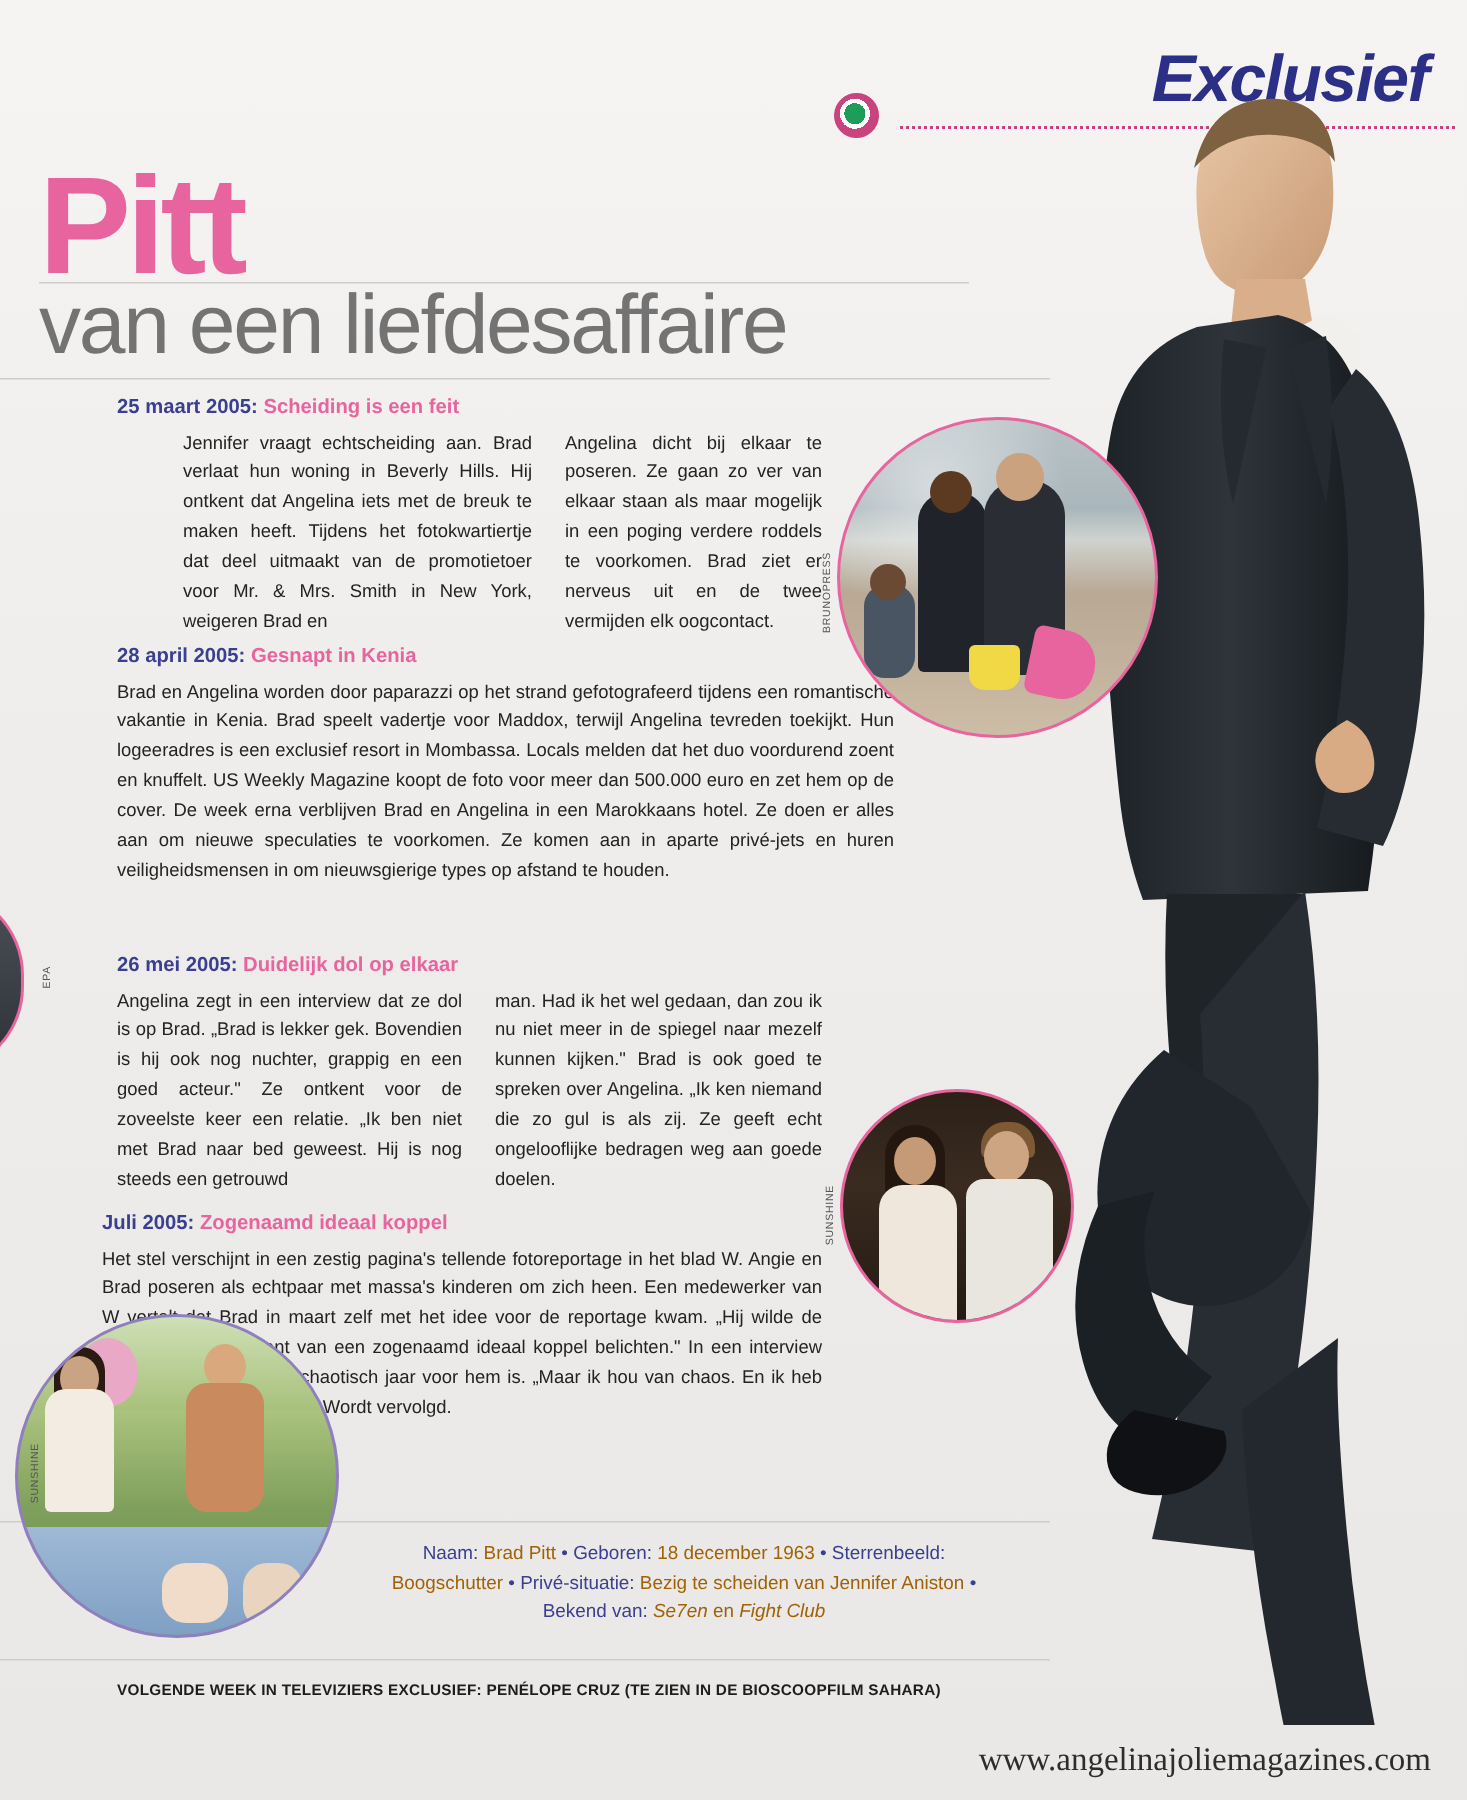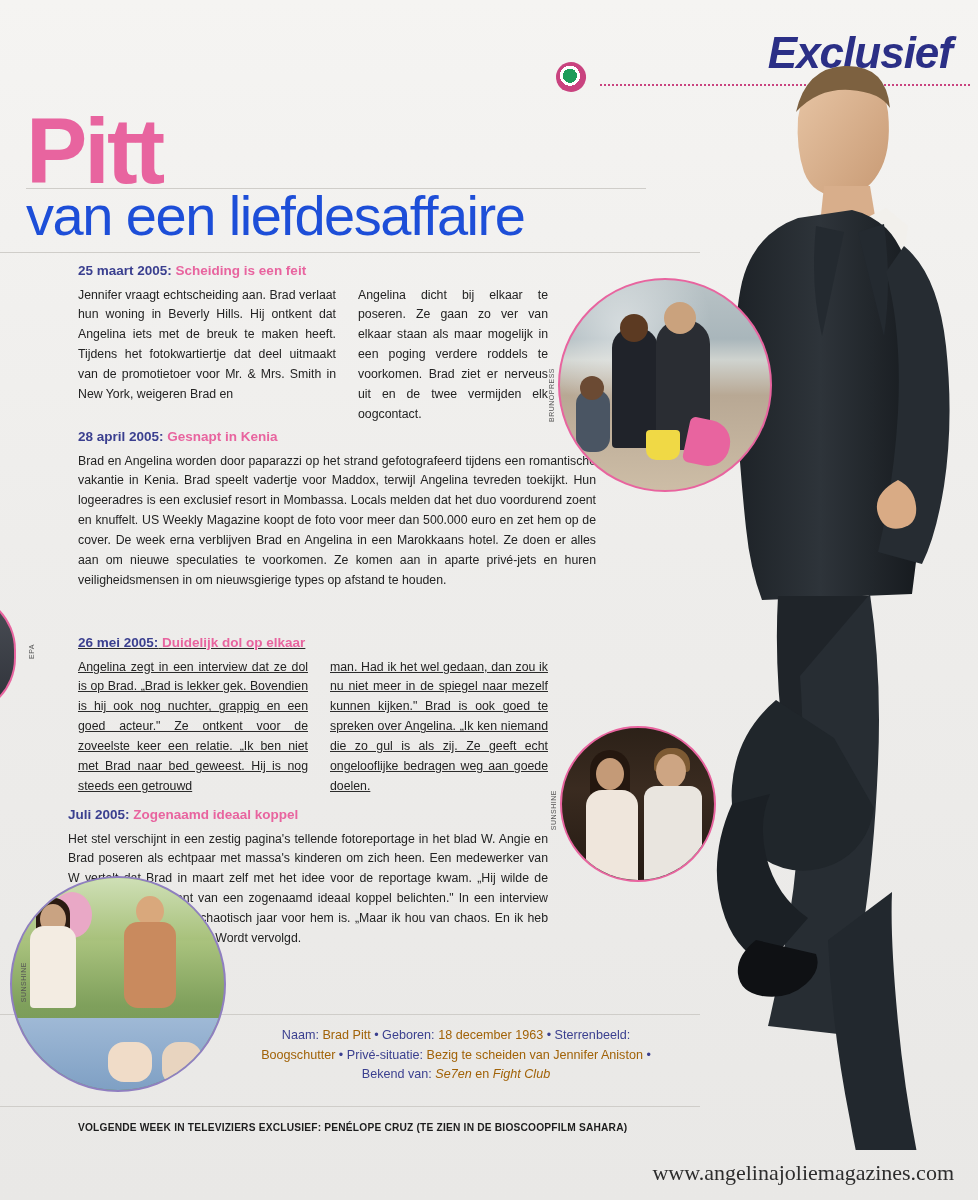--- a/index.html
+++ b/index.html
@@ -37,21 +37,21 @@
 
   
   .title-pitt{
     position:absolute;left:26px;top:110px;
     font-size:92px;font-weight:bold;line-height:.9;
     color:#e8649f;letter-spacing:-3px;
   }
   .title-sub{
     position:absolute;left:26px;top:188px;
     font-size:56px;line-height:1;
-    color:#1d4ed8;letter-spacing:-1.5px;
+    color:#737373;letter-spacing:-1.5px;
   }
 
   .rule{position:absolute;height:1px;background:#cfcdc9;}
 
   
   .sec{position:absolute;}
   .sec h3{
     margin:0 0 6px 0;font-size:13.5px;font-weight:bold;line-height:1.3;
   }
   .sec h3 .date{color:#3a3f8f;}
@@ -195,35 +195,35 @@
     <path d="M200 1110 q-14 14 -10 30 q4 16 34 18 q44 2 72 -10 q20 -10 16 -26 q-4 -14 -30 -16 z" fill="#0d0f12"></path>
 
     <path d="M250 420 q16 8 18 26 q2 18 -14 22 q-18 4 -24 -14 q-6 -20 20 -34 z" fill="#d9ab85"></path>
   </svg>
 
   <div class="sec" style="left:78px;top:262px;width:470px;">
     <h3>
       <span class="date">25 maart 2005:</span>
       <span class="head">Scheiding is een feit</span>
     </h3>
-    <div style="display:flex;gap:22px;">
+    <div style="display:flex;gap:22px;margin-left:44px;">
       <div class="col" style="width:258px;">Jennifer vraagt echtscheiding aan. Brad verlaat hun woning in Beverly Hills. Hij ontkent dat Angelina iets met de breuk te maken heeft. Tijdens het fotokwartiertje dat deel uitmaakt van de promotietoer voor Mr. &amp; Mrs. Smith in New York, weigeren Brad en</div>
       <div class="col" style="width:190px;">Angelina dicht bij elkaar te poseren. Ze gaan zo ver van elkaar staan als maar mogelijk in een poging verdere roddels te voorkomen. Brad ziet er nerveus uit en de twee vermijden elk oogcontact.</div>
     </div>
   </div>
 
   <div class="sec" style="left:78px;top:428px;width:518px;">
     <h3>
       <span class="date">28 april 2005:</span>
       <span class="head">Gesnapt in Kenia</span>
     </h3>
     <div class="col">Brad en Angelina worden door paparazzi op het strand gefotografeerd tijdens een romantische vakantie in Kenia. Brad speelt vadertje voor Maddox, terwijl Angelina tevreden toekijkt. Hun logeeradres is een exclusief resort in Mombassa. Locals melden dat het duo voordurend zoent en knuffelt. US Weekly Magazine koopt de foto voor meer dan 500.000 euro en zet hem op de cover. De week erna verblijven Brad en Angelina in een Marokkaans hotel. Ze doen er alles aan om nieuwe speculaties te voorkomen. Ze komen aan in aparte privé-jets en huren veiligheidsmensen in om nieuwsgierige types op afstand te houden.</div>
   </div>
 
-  <div class="sec" style="left:78px;top:634px;width:470px;text-decoration:underline;">
+  <div class="sec" style="left:78px;top:634px;width:470px;">
     <h3>
       <span class="date">26 mei 2005:</span>
       <span class="head">Duidelijk dol op elkaar</span>
     </h3>
     <div style="display:flex;gap:22px;">
       <div class="col" style="width:230px;">Angelina zegt in een interview dat ze dol is op Brad. „Brad is lekker gek. Bovendien is hij ook nog nuchter, grappig en een goed acteur." Ze ontkent voor de zoveelste keer een relatie. „Ik ben niet met Brad naar bed geweest. Hij is nog steeds een getrouwd</div>
       <div class="col" style="width:218px;">man. Had ik het wel gedaan, dan zou ik nu niet meer in de spiegel naar mezelf kunnen kijken." Brad is ook goed te spreken over Angelina. „Ik ken niemand die zo gul is als zij. Ze geeft echt ongelooflijke bedragen weg aan goede doelen.</div>
     </div>
   </div>
 

